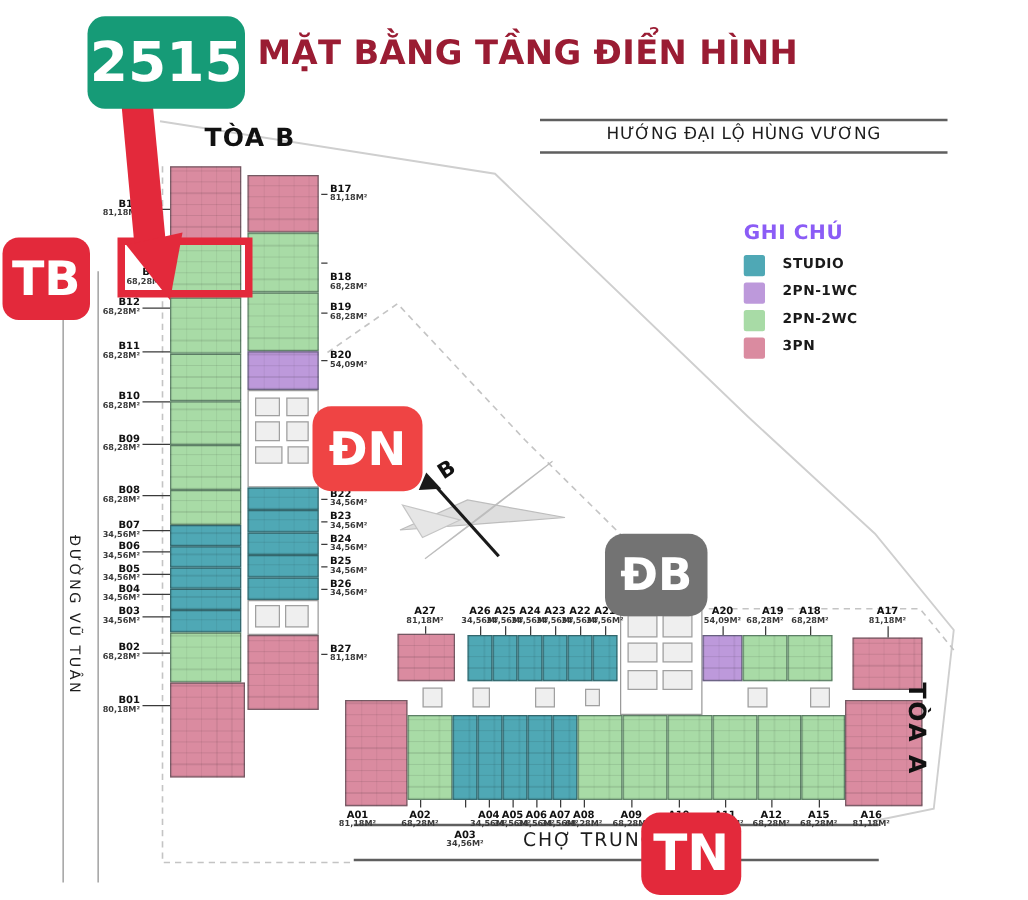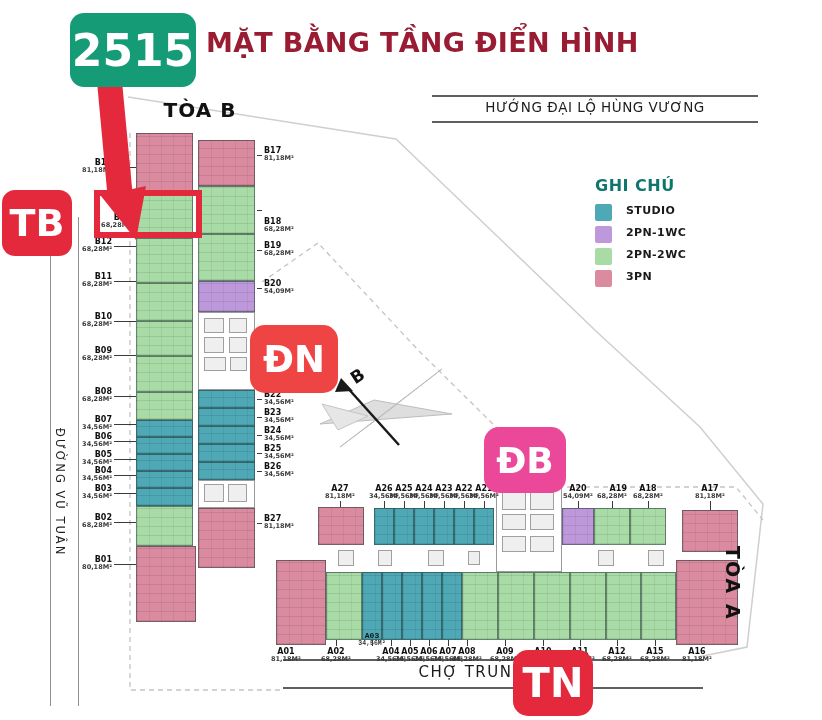--- a/index.html
+++ b/index.html
@@ -26,21 +26,21 @@
   .vline{position:absolute;width:1.3px;background:#8f8f8f;z-index:1;}
   .road-label{position:absolute;font-weight:normal;color:#1c1c1c;z-index:1;}
   #road-top-label{left:432px;top:99px;width:326px;text-align:center;font-size:13.5px;letter-spacing:.5px;}
   #road-bottom-label{left:283px;top:663px;width:420px;text-align:center;font-size:15px;letter-spacing:1.5px;}
   #road-left-label{left:53px;top:428px;writing-mode:vertical-rl;font-size:11.5px;letter-spacing:2px;}
   #tower-b-label{position:absolute;left:158px;top:98px;width:84px;text-align:center;
                  font-size:20px;font-weight:bold;letter-spacing:1px;color:#111;z-index:4;}
   #tower-a-label{position:absolute;left:722px;top:546px;writing-mode:vertical-rl;
                  font-size:19px;font-weight:bold;letter-spacing:2px;color:#111;z-index:4;}
   #legend{position:absolute;left:595px;top:176px;z-index:3;}
-  #legend-title{font-size:16px;font-weight:bold;letter-spacing:.5px;color:#0f766e;margin-bottom:9px;}
+  #legend-title{font-size:16px;font-weight:bold;letter-spacing:.5px;color:#8b5cf6;margin-bottom:9px;}
   .legend-item{display:flex;align-items:flex-start;margin-bottom:5px;height:17px;}
   .legend-swatch{width:17px;height:17px;border-radius:2px;flex:0 0 17px;}
   .legend-label{margin-left:14px;font-size:11px;font-weight:bold;color:#1a1a1a;letter-spacing:.4px;}
   .dir-badge{position:absolute;color:#fff;font-weight:bold;border-radius:15px;
              display:flex;align-items:center;justify-content:center;z-index:7;}
   #badge-tb{left:2px;top:190px;width:70px;height:66px;font-size:38px;border-radius:13px;}
   #badge-dn{left:250px;top:325px;width:88px;height:68px;font-size:37px;}
   #badge-db{left:484px;top:427px;width:82px;height:66px;font-size:36px;}
   #badge-tn{left:513px;top:650px;width:80px;height:66px;font-size:40px;}
   #unit-badge{position:absolute;left:70px;top:13px;width:126px;height:74px;border-radius:14px;
@@ -327,21 +327,21 @@
         <span class="uid">A01</span>
         <span class="uarea">81,18M²</span>
       </div>
       <div class="unit" style="left: 326px; top: 572px; width: 36px; height: 68px; background-color: rgb(168, 219, 166);"></div>
       <div class="unit-label lbl-a_bottom" style="left: 336px; top: 648px;">
         <span class="uid">A02</span>
         <span class="uarea">68,28M²</span>
       </div>
       <div class="leader" style="left: 336px; top: 640px; width: 1.2px; height: 6px;"></div>
       <div class="unit" style="left: 362px; top: 572px; width: 20px; height: 68px; background-color: rgb(79, 168, 181);"></div>
-      <div class="unit-label lbl-a_bottom" style="left: 372px; top: 632px; font-family: Liberation Mono, monospace;">
+      <div class="unit-label lbl-a_bottom" style="left: 372px; top: 664px;">
         <span class="uid">A03</span>
         <span class="uarea">34,56M²</span>
       </div>
       <div class="leader" style="left: 372px; top: 640px; width: 1.2px; height: 6px;"></div>
       <div class="unit" style="left: 382px; top: 572px; width: 20px; height: 68px; background-color: rgb(79, 168, 181);"></div>
       <div class="unit-label lbl-a_bottom" style="left: 391px; top: 648px;">
         <span class="uid">A04</span>
         <span class="uarea">34,56M²</span>
       </div>
       <div class="leader" style="left: 391px; top: 640px; width: 1.2px; height: 6px;"></div>
@@ -434,16 +434,16 @@
   <div id="highlight-rect" style="border-color: rgb(227, 41, 59);"></div>
   <svg id="arrow-layer" class="layer" width="822" height="720">
     <polygon points="95,60 120,60 133,198 108,201" fill="#E3293B"></polygon>
     <polygon points="101,196 146,186 136,240" fill="#E3293B"></polygon>
   </svg>
 
   <div id="unit-badge" style="background: rgb(22, 155, 119);">2515</div>
   <div id="page-title" style="color: rgb(154, 28, 51);">MẶT BẰNG TẦNG ĐIỂN HÌNH</div>
   <div id="badge-tb" class="dir-badge" style="background: rgb(227, 41, 59);">TB</div>
   <div id="badge-dn" class="dir-badge" style="background: #ef4444;">ĐN</div>
-  <div id="badge-db" class="dir-badge" style="background: #ec4899;">ĐB</div>
+  <div id="badge-db" class="dir-badge" style="background: #737373;">ĐB</div>
   <div id="badge-tn" class="dir-badge" style="background: rgb(227, 41, 59);">TN</div>
 
 </div>
 
 </body></html>

